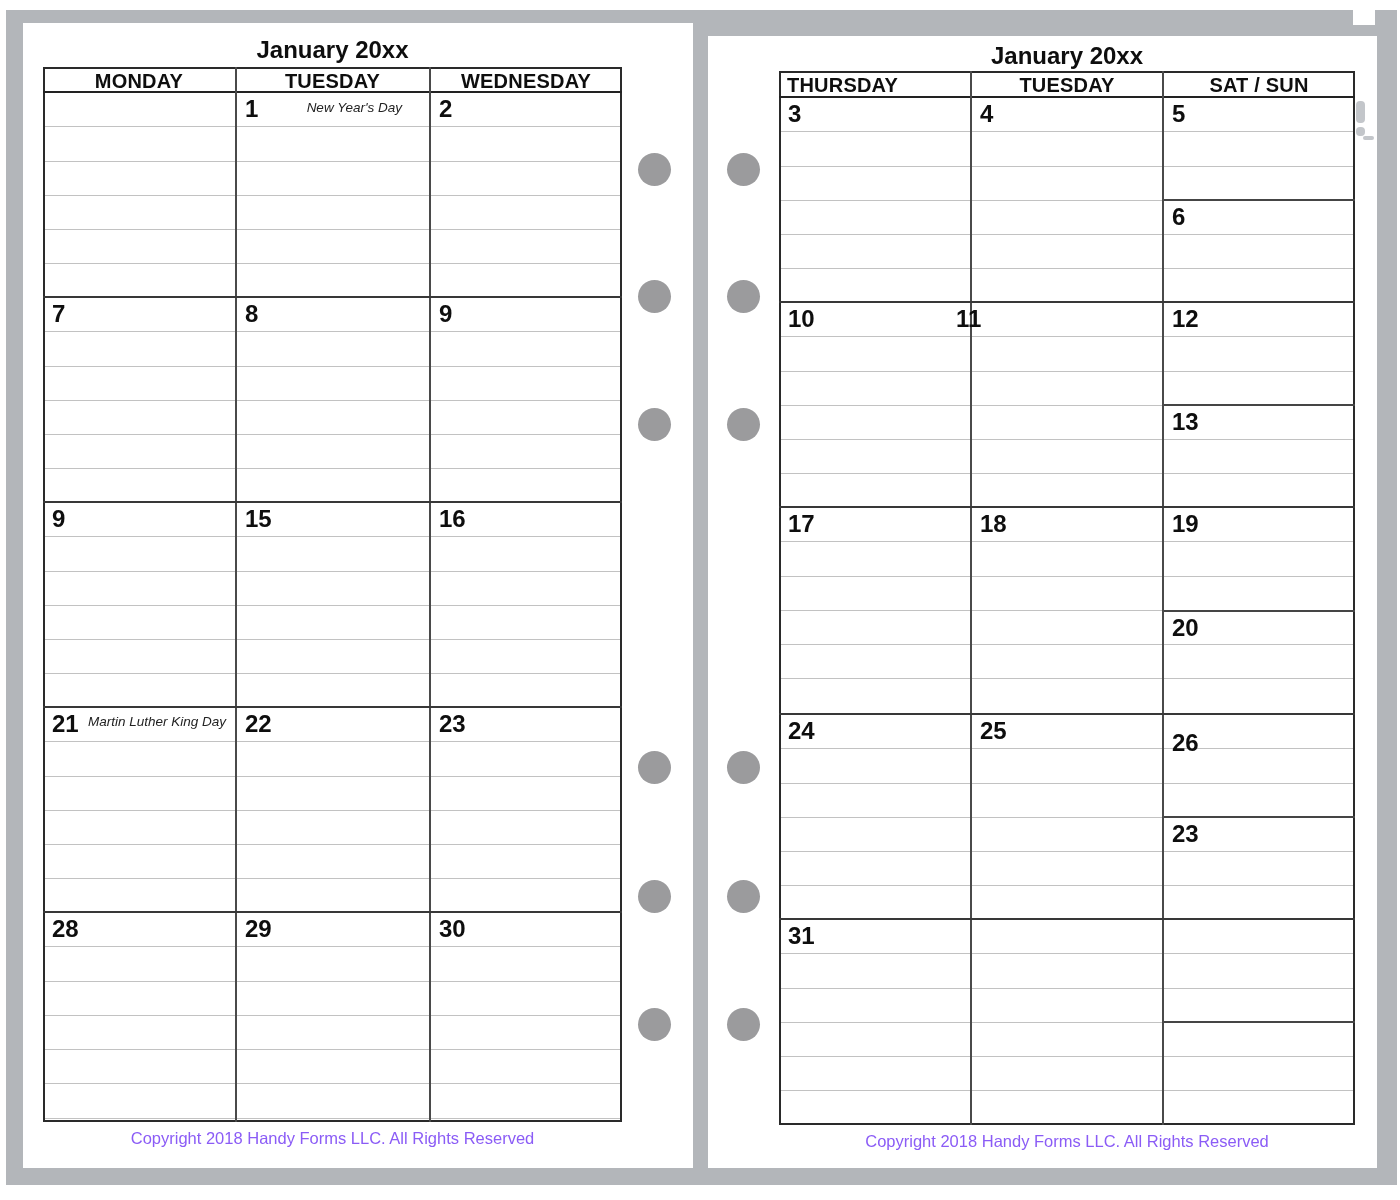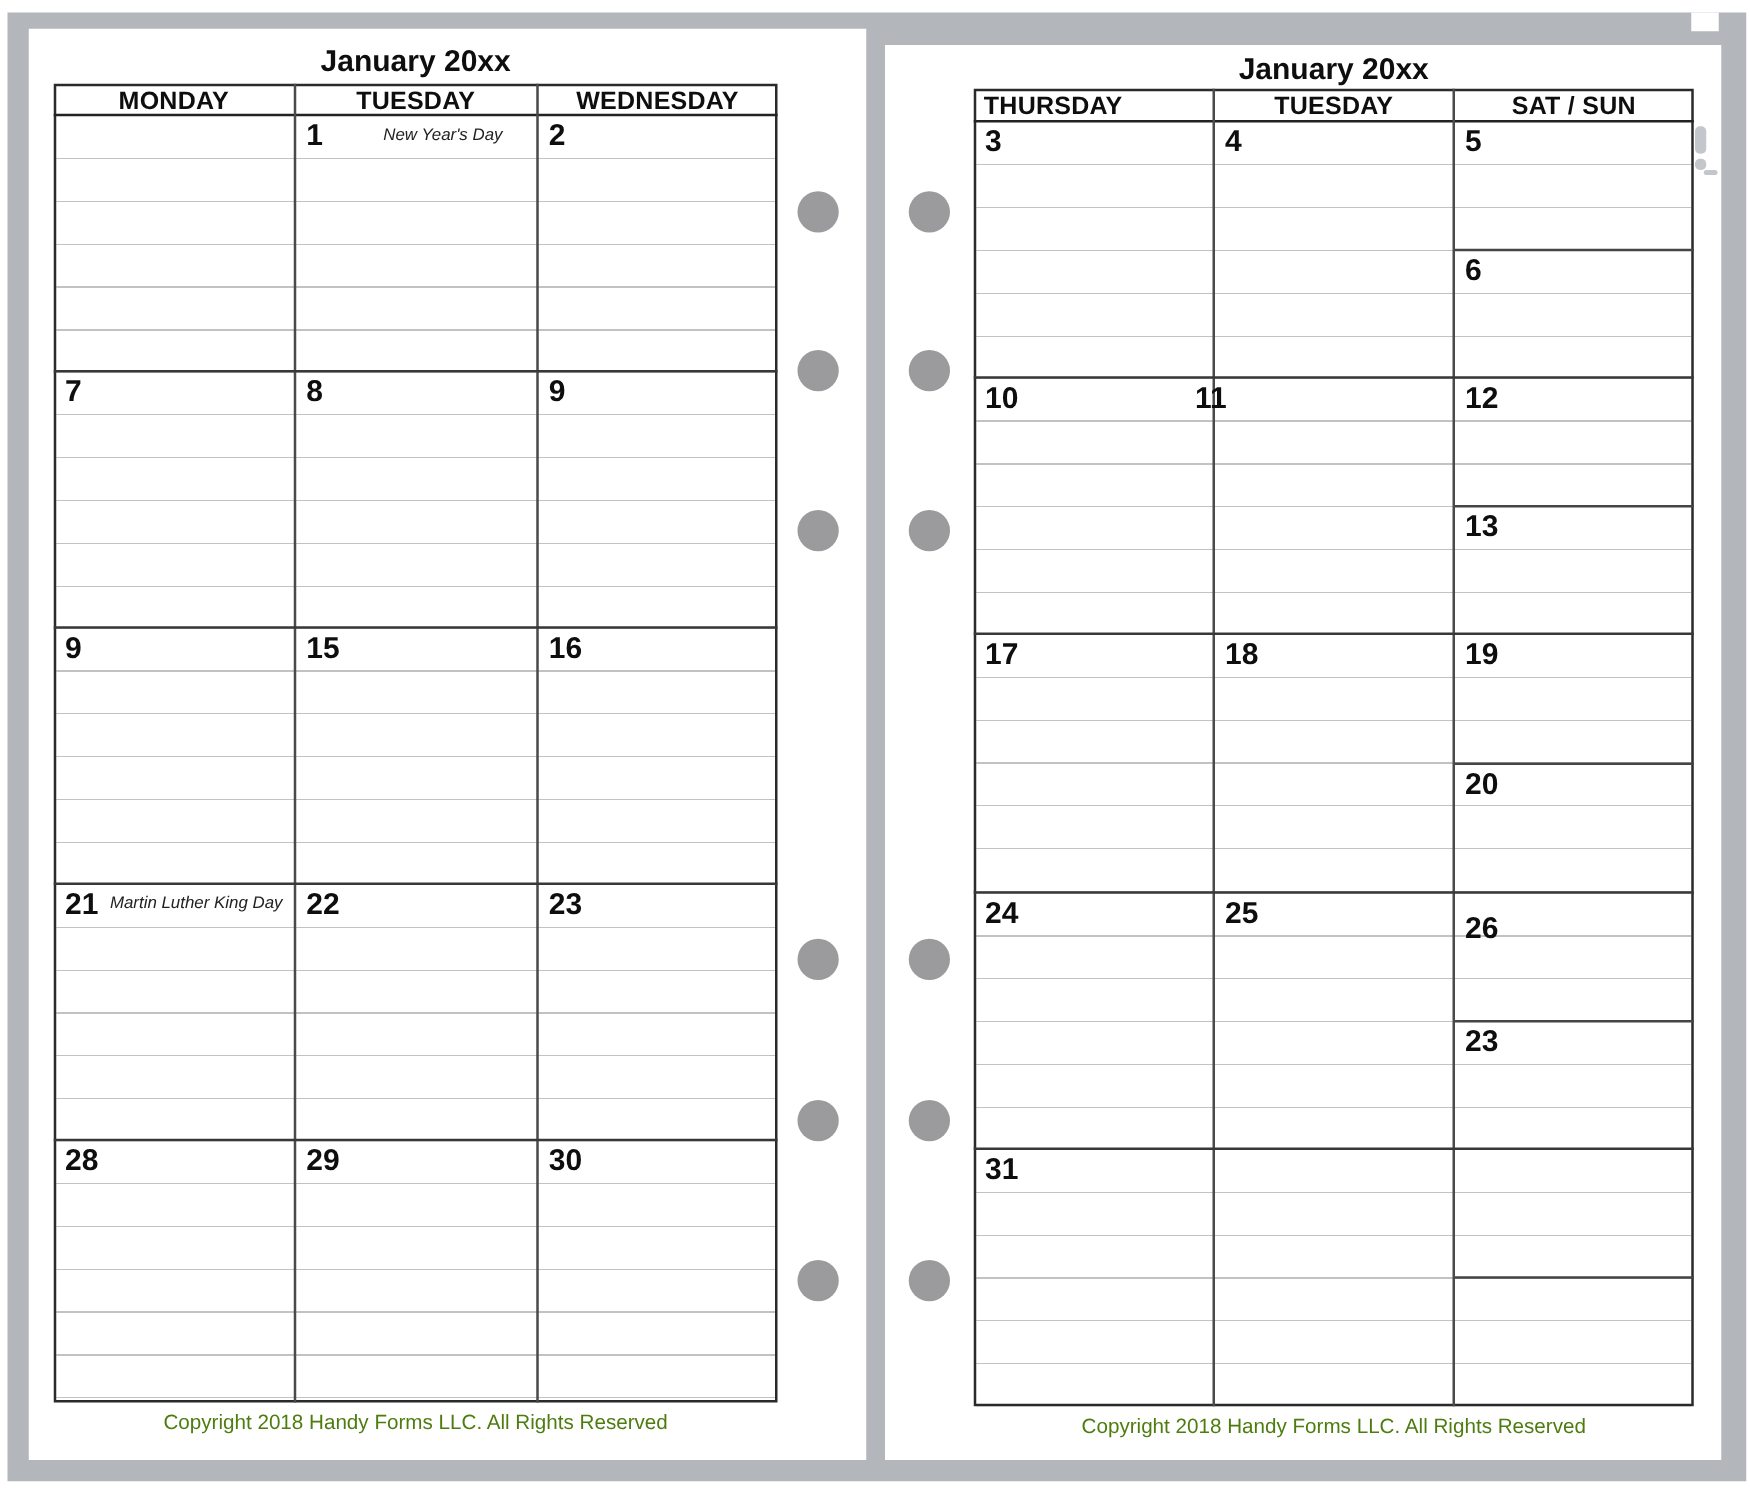--- a/index.html
+++ b/index.html
@@ -13,21 +13,21 @@
   .tbl{border:2px solid #2a2a2a;box-sizing:border-box;background:transparent;}
   .hdr{font-size:20px;font-weight:bold;text-align:center;color:#0e0e0e;letter-spacing:0.2px;}
   .hline{background:#222;}
   .wline{background:#383838;}
   .vline{background:#4a4a4a;}
   .sline{background:#454545;}
   .rules{background-image:repeating-linear-gradient(to bottom,
           transparent 0px, transparent 33.3px, #c2c2c2 33.3px, #c2c2c2 34.3px);}
   .date{font-size:24px;font-weight:bold;color:#0e0e0e;line-height:26px;}
   .holiday{font-size:13.5px;font-style:italic;color:#222;text-align:right;}
-  .copyright{font-size:16.5px;text-align:center;color:#4d7c0f;}
+  .copyright{font-size:16.5px;text-align:center;color:#8b5cf6;}
   .overlay{background:#ffffff;border:7px solid #070707;box-sizing:border-box;
            display:flex;flex-direction:column;justify-content:center;align-items:center;}
   .overlay-line{font-size:55px;font-weight:bold;color:#0a0a0a;line-height:86px;
                 text-align:center;white-space:nowrap;}
   .artifact{background:#c3c6ca;border-radius:4px;}
 </style>
 </head>
 <body>
 
 <div class="canvas">

